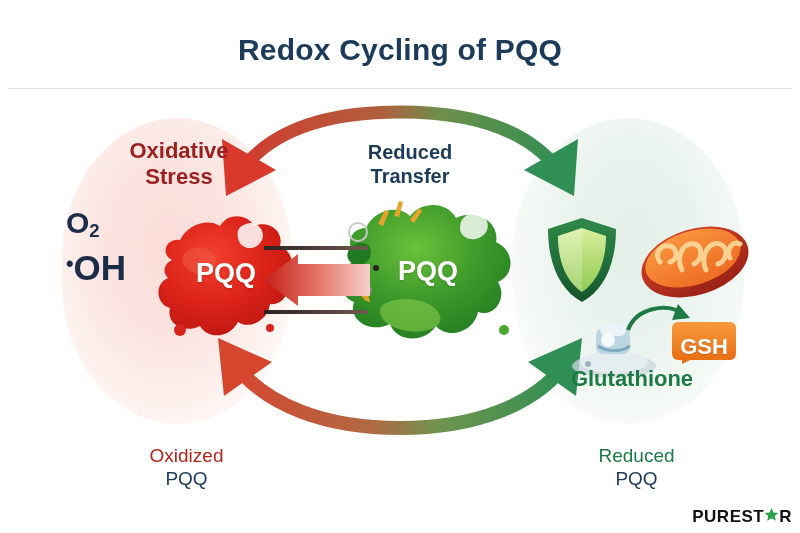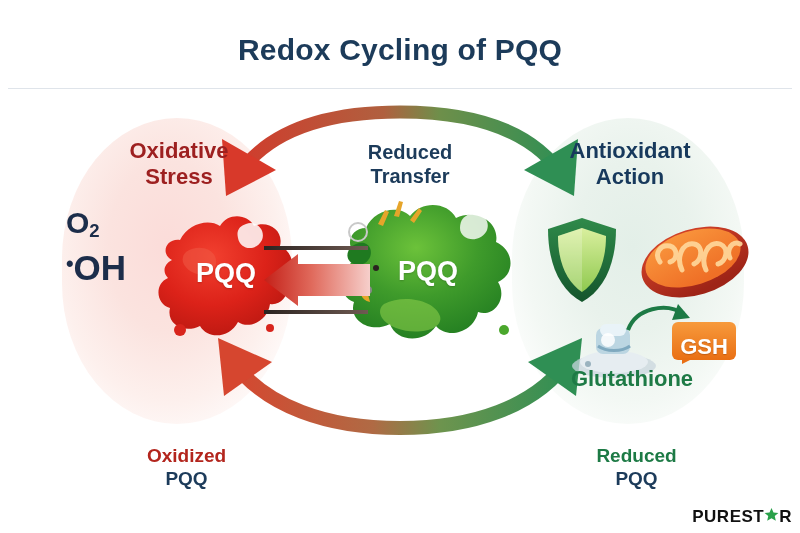--- a/index.html
+++ b/index.html
@@ -95,21 +95,21 @@
     font-size:22px; font-weight:bold; color:#ffffff;
     text-shadow:0 1px 1px rgba(120,45,0,.35);
   }
   .gsh-arrow { position:absolute; left:624px; top:300px; width:72px; height:42px; }
   .glutathione-label {
     position:absolute; left:528px; top:366px; width:208px;
     text-align:center; font-size:22px; font-weight:bold; color:#1d7a45;
   }
 
   
-  .cap { position:absolute; text-align:center; font-size:19px; font-weight:bold; line-height:1.2; }
+  .cap { position:absolute; text-align:center; font-size:19px; font-weight:normal; line-height:1.2; }
   .cap-left  { left:84px;  top:445px; width:205px; }
   .cap-right { left:534px; top:445px; width:205px; }
   .cap .c-top-red   { color:#b3251d; }
   .cap .c-top-green { color:#1d7a45; }
   .cap .c-bot       { color:#1c3b5a; }
 
   
   .logo {
     position:absolute; right:8px; bottom:6px;
     display:flex; align-items:flex-start;
@@ -169,24 +169,20 @@
   <div class="sec-head head-left">
     <div>Oxidative</div>
     <div>Stress</div>
   </div>
 
   <div class="head-mid">
     <div>Reduced</div>
     <div>Transfer</div>
   </div>
 
-  <div class="sec-head head-right">
-    <div>Antioxidant</div>
-    <div>Action</div>
-  </div>
 
   <div class="ros">
     <div class="r1"><span>O</span><sub>2</sub></div>
     <div class="r3"><sup>•</sup><span>OH</span></div>
   </div>
 
   <div class="blob blob-red">
     <svg width="152" height="140" viewBox="0 0 152 140">
       <defs>
         <radialGradient id="redG" cx="40%" cy="34%" r="74%">

